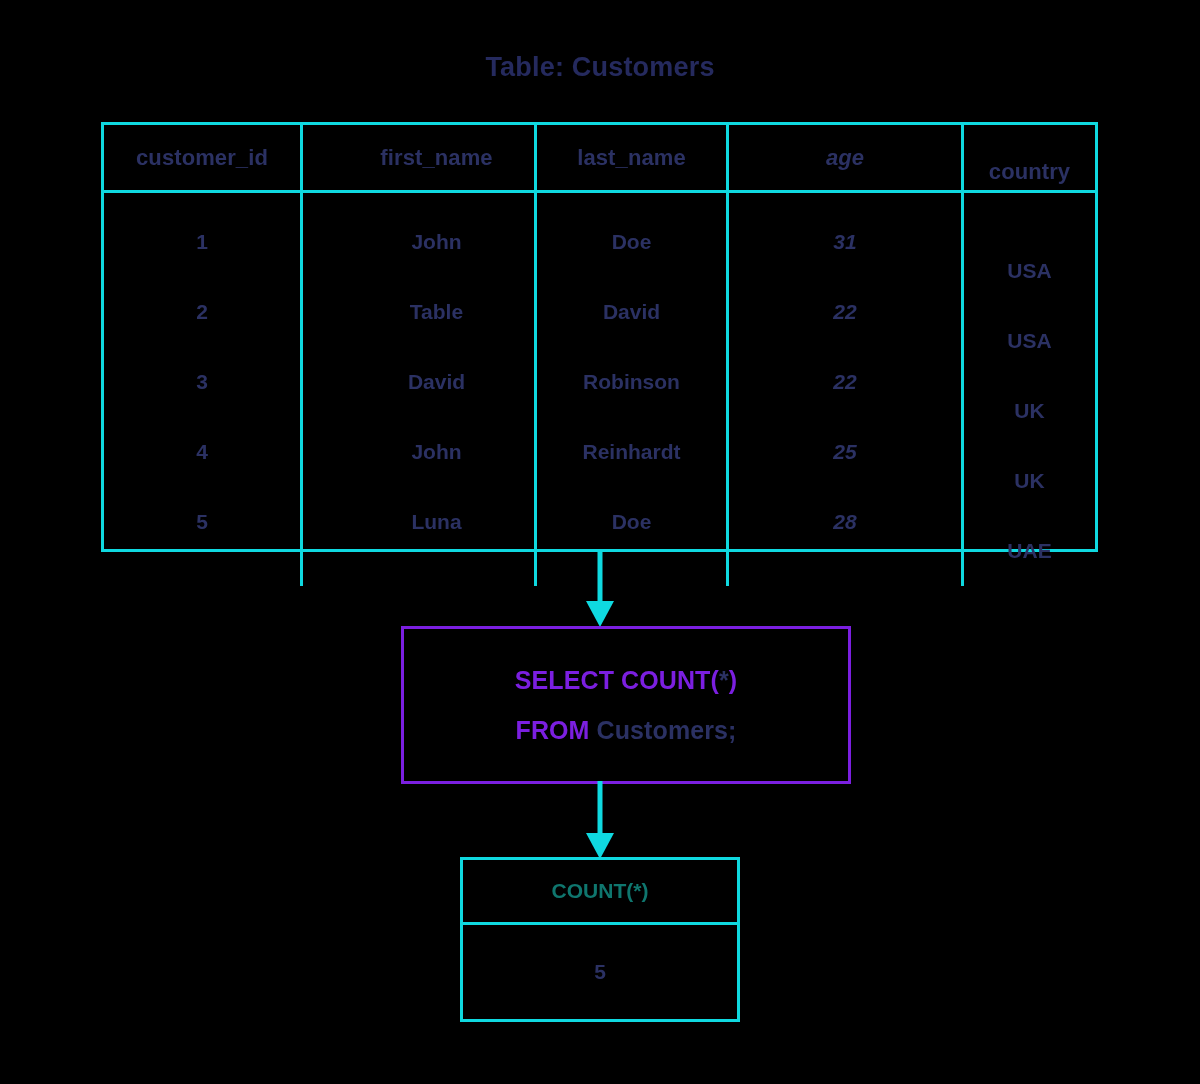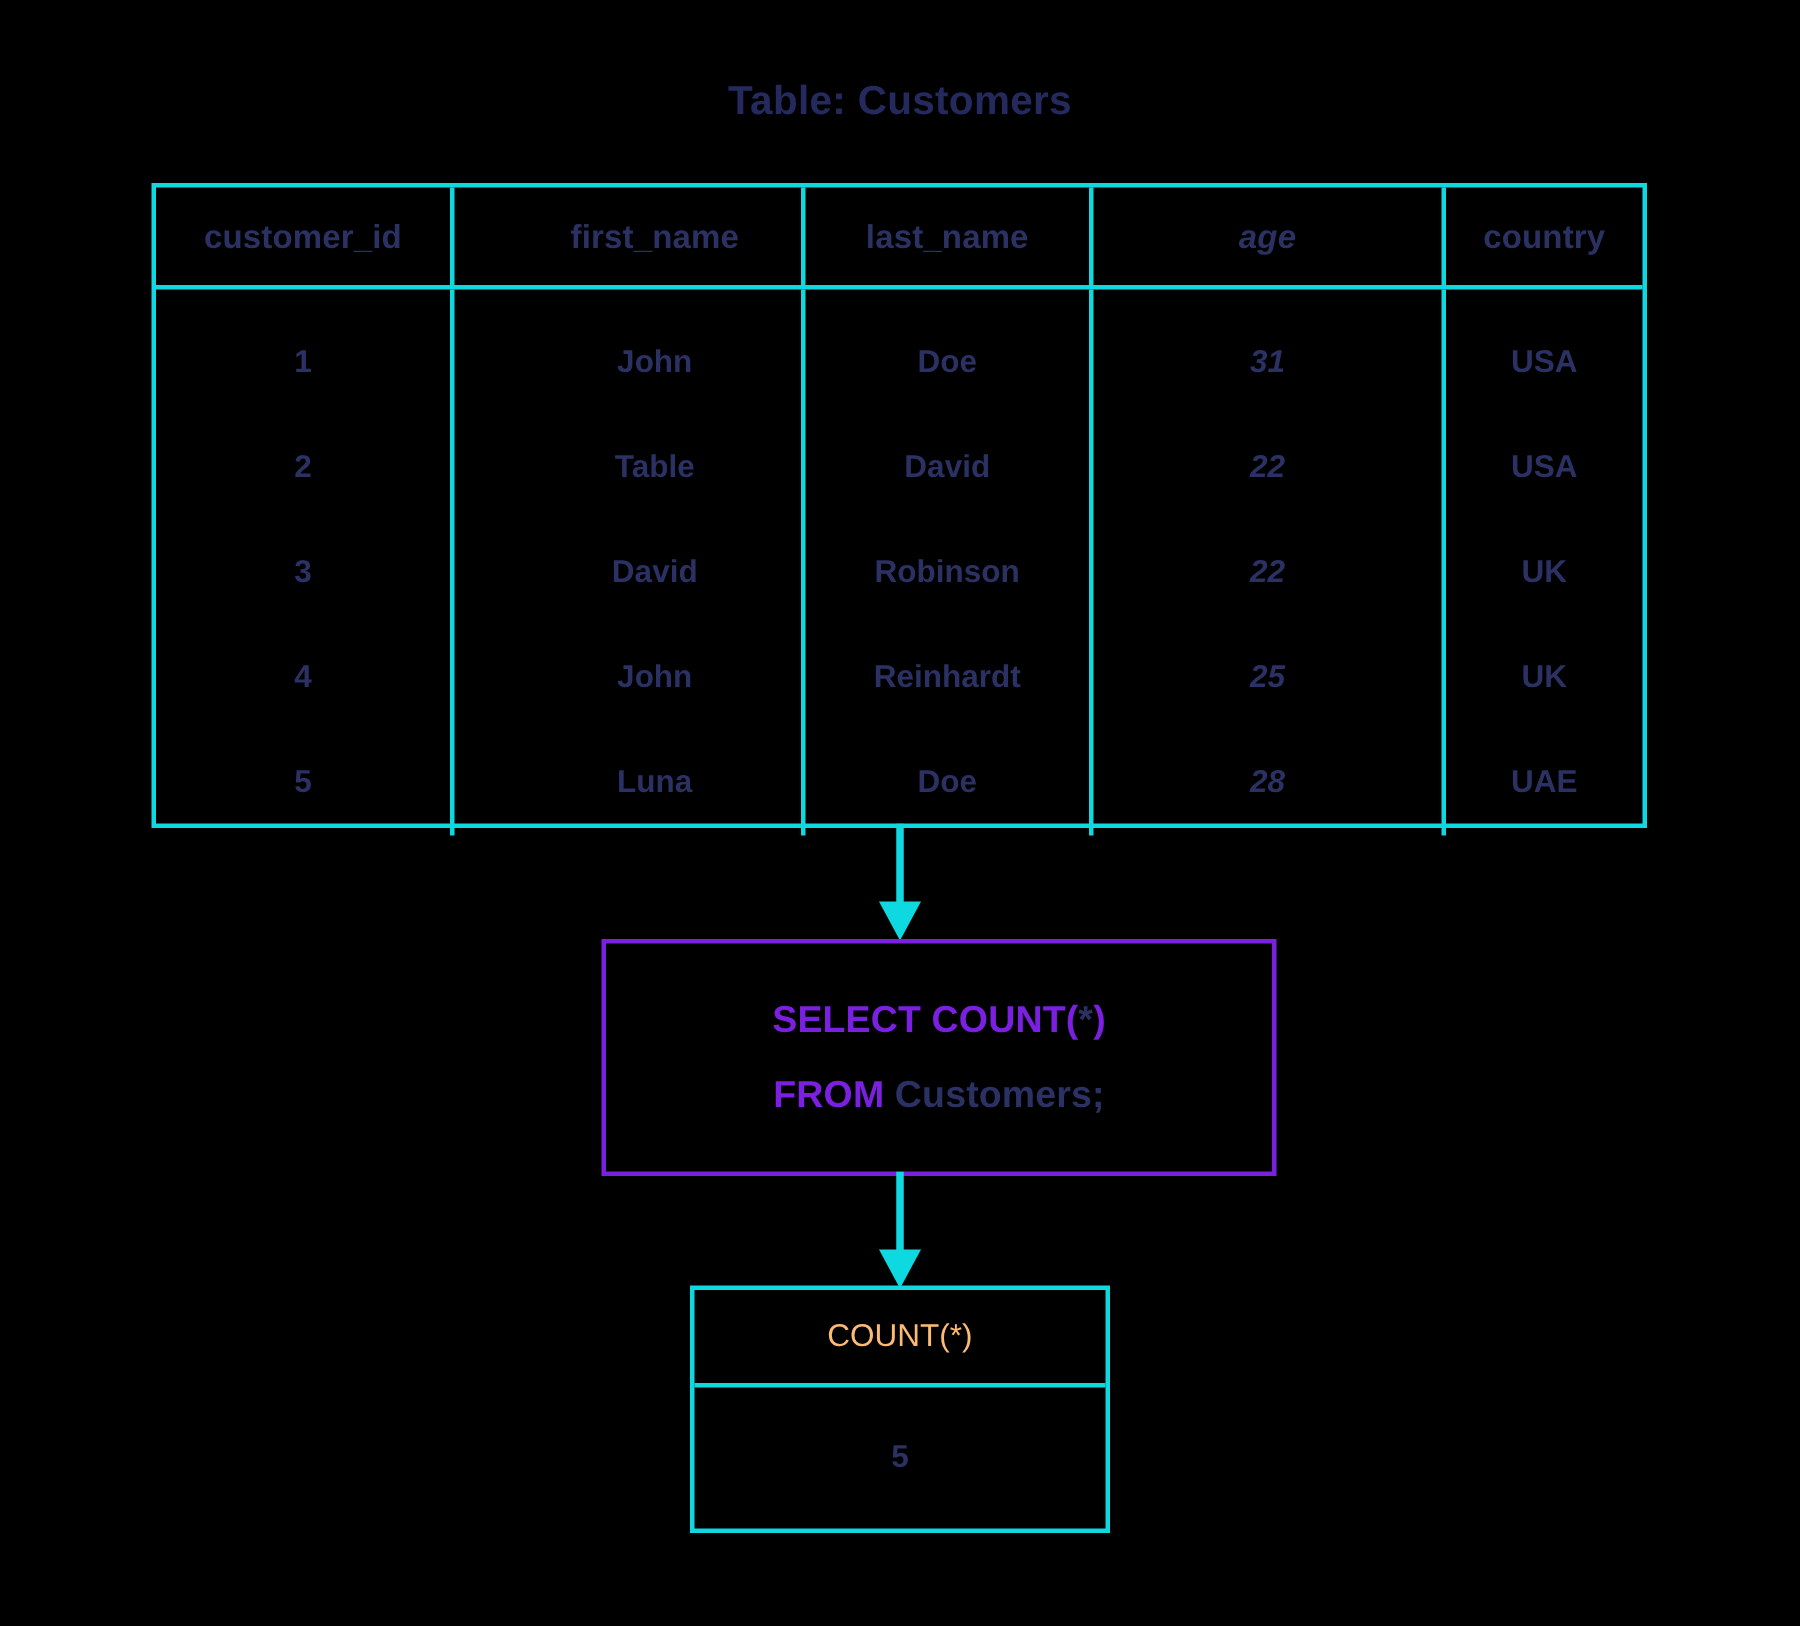--- a/index.html
+++ b/index.html
@@ -58,21 +58,21 @@
     align-items: center;
     justify-content: center;
   }
   #customers-table .col:last-child { border-right: none; }
 
   
   .c0 { flex: 0 0 199px; }
   .c1 { flex: 0 0 198px; margin-left: 36px; }
   .c2 { flex: 0 0 192px; }
   .c3 { flex: 0 0 235px; font-style: italic; }
-  .c4 { flex: 1 1 auto; }
+  .c4 { flex: 1 1 auto; margin-top: 29px; }
 
   #customers-table .th-label {
     font-size: 22px;
     font-weight: bold;
     color: #2b3163;
     letter-spacing: 0.1px;
   }
 
   #customers-table .body-col {
     box-sizing: border-box;
@@ -134,22 +134,22 @@
     display: flex;
     flex-direction: column;
   }
   #result-table .res-head {
     flex: 0 0 62px;
     border-bottom: 3px solid #0fd9e0;
     display: flex;
     align-items: center;
     justify-content: center;
     font-size: 21px;
-    font-weight: normal;
-    color: #fdba74;
+    font-weight: bold;
+    color: #0f766e;
   }
   #result-table .res-value {
     flex: 1 1 auto;
     display: flex;
     align-items: center;
     justify-content: center;
     font-size: 21px;
     font-weight: bold;
     color: #2b3163;
   }

